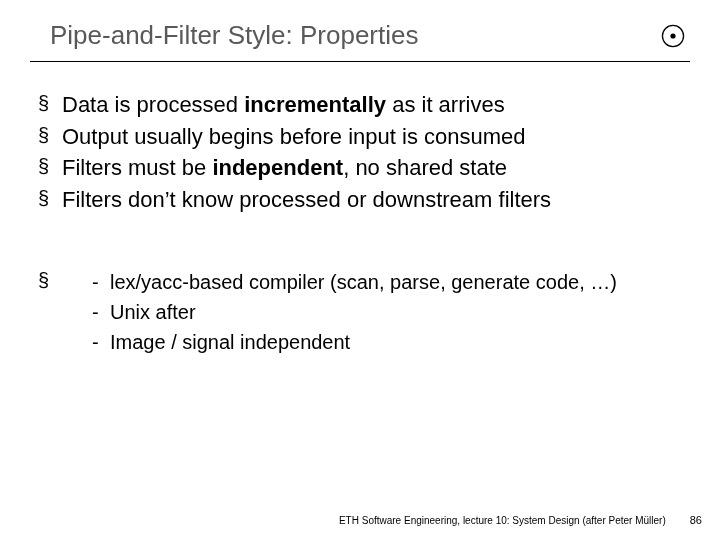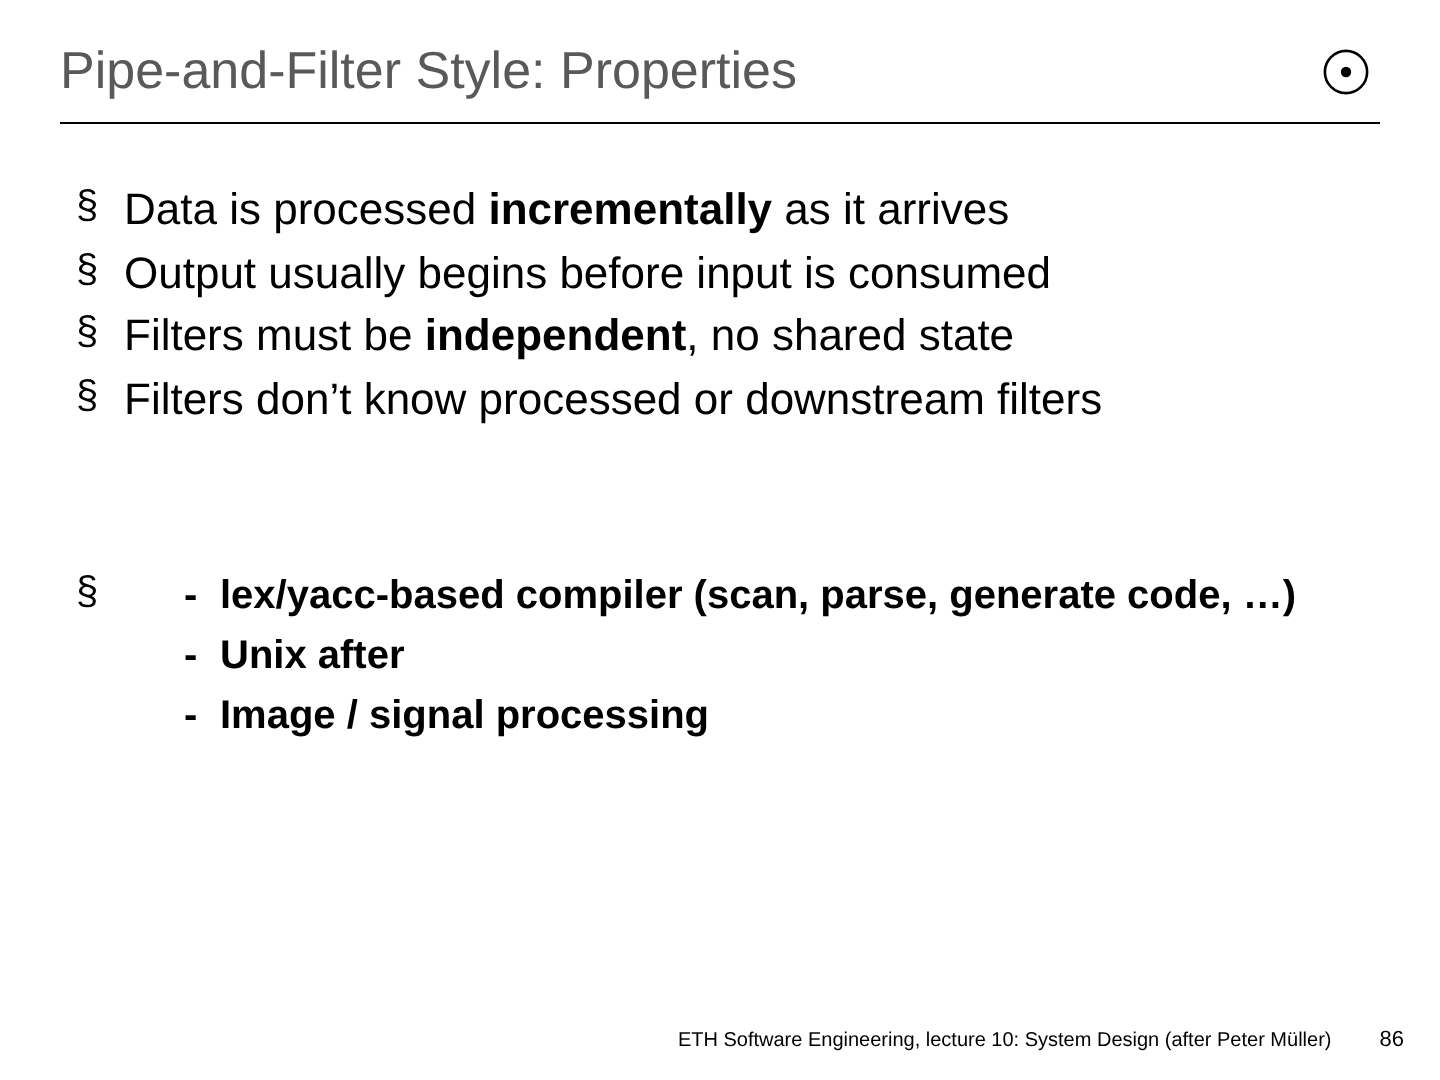--- a/index.html
+++ b/index.html
@@ -20,20 +20,21 @@
   .header {
     display: flex;
     align-items: center;
     justify-content: space-between;
   }
   .title {
     font-family: Verdana, Geneva, sans-serif;
     font-size: 26px;
     color: #595959;
     font-weight: normal;
+    margin-left: 20px;
   }
   .logo {
     width: 26px;
     height: 26px;
     margin-right: 4px;
   }
   .rule {
     border: none;
     border-top: 1px solid #000;
     margin-top: 10px;
@@ -56,22 +57,21 @@
     content: "§";
     position: absolute;
     left: 0;
     top: 0;
     font-size: 20px;
   }
   .spacer { height: 44px; }
   ul.sub {
     list-style: none;
     padding-left: 30px;
-    margin-top: 22px;
-    font-weight: bold;
+    margin-top: 6px;
   }
   ul.sub > li {
     position: relative;
     padding-left: 18px;
     font-size: 20px;
     line-height: 1.5;
   }
   ul.sub > li::before {
     content: "-";
     position: absolute;
@@ -124,21 +124,21 @@
       </li>
     </ul>
 
     <div class="spacer"></div>
 
     <ul class="top">
       <li>
         <ul class="sub">
           <li><span>lex/yacc-based compiler (scan, parse, generate code, …)</span></li>
           <li><span>Unix after</span></li>
-          <li><span>Image / signal processing</span></li>
+          <li><span>Image / signal independent</span></li>
         </ul>
       </li>
     </ul>
   </div>
 
   <div class="footer">
     <span>ETH Software Engineering, lecture 10: System Design (after Peter Müller)</span>
     <span class="pagenum">86</span>
   </div>
 

